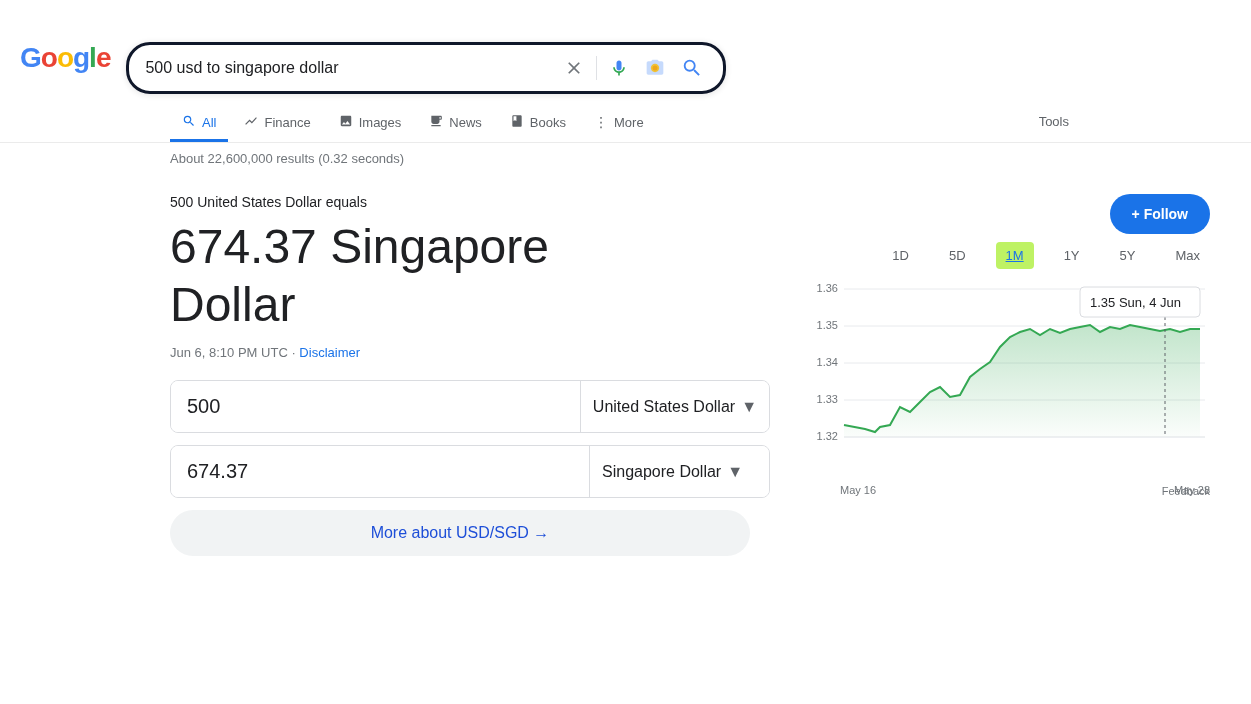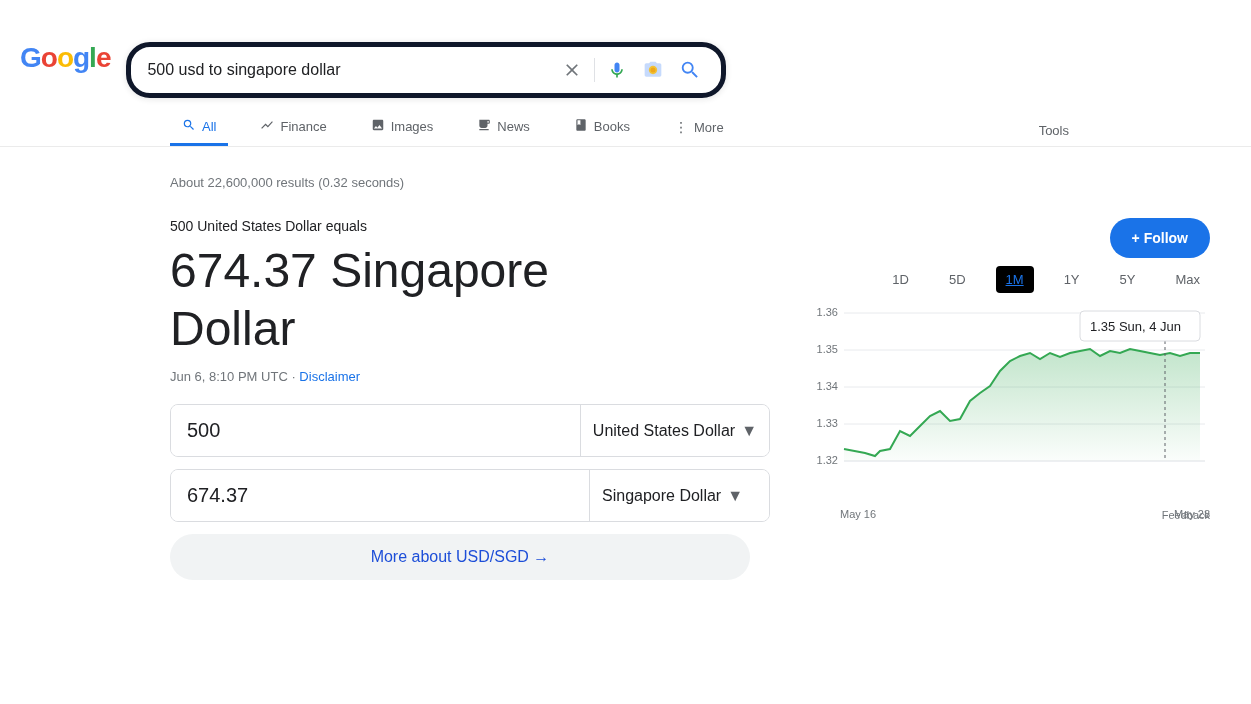--- a/index.html
+++ b/index.html
@@ -7,46 +7,46 @@
 
     .top-bar { display: flex; align-items: flex-start; padding: 10px 20px; gap: 16px; margin-top: 32px; }
     .google-logo { font-size: 28px; font-weight: bold; letter-spacing: -1px; cursor: default; }
     .google-logo .g-blue { color: #4285F4; }
     .google-logo .g-red { color: #EA4335; }
     .google-logo .g-yellow { color: #FBBC05; }
     .google-logo .g-green { color: #34A853; }
 
     .search-bar {
       display: flex; align-items: center;
-      border: 5px solid #0f172a; border-radius: 24px;
+      border: 3px solid #0f172a; border-radius: 24px;
       padding: 8px 16px; width: 600px; gap: 8px;
       box-shadow: 0 1px 6px rgba(32,33,36,.12);
     }
     .search-bar input {
       flex: 1; border: none; outline: none; font-size: 16px; color: #202124;
       background: transparent;
     }
     .search-bar .icon-btn {
       background: none; border: none; cursor: pointer; padding: 4px;
       display: flex; align-items: center; justify-content: center;
     }
     .search-bar .divider { width: 1px; height: 24px; background: #dfe1e5; }
 
-    .nav-bar { display: flex; align-items: flex-end; padding: 0 170px; border-bottom: 1px solid #ebebeb; gap: 20px; }
+    .nav-bar { display: flex; align-items: flex-start; padding: 0 170px; border-bottom: 1px solid #ebebeb; gap: 4px; }
     .nav-item {
       display: flex; align-items: center; gap: 6px;
       padding: 10px 12px 8px; cursor: pointer;
       font-size: 13px; color: #5f6368; border-bottom: 3px solid transparent;
       text-decoration: none;
     }
     .nav-item.active { color: #1a73e8; border-bottom: 3px solid #1a73e8; }
     .nav-item .nav-icon { font-size: 14px; }
     .nav-tools { margin-left: auto; padding: 10px 12px 8px; cursor: pointer; font-size: 13px; color: #5f6368; }
 
-    .results-info { padding: 8px 170px; color: #70757a; font-size: 13px; margin-top: 20px; }
+    .results-info { padding: 8px 170px; color: #70757a; font-size: 13px; }
 
     .main-content { display: flex; padding: 20px 170px; gap: 40px; }
     .left-panel { flex: 0 0 600px; }
     .right-panel { flex: 1; }
 
     .conversion-header { font-size: 14px; color: #202124; margin-bottom: 8px; }
     .conversion-result { font-size: 48px; font-weight: 300; line-height: 1.2; margin-bottom: 12px; }
     .conversion-meta { font-size: 13px; color: #70757a; margin-bottom: 20px; }
     .conversion-meta a { color: #1a73e8; text-decoration: none; }
 
@@ -75,21 +75,21 @@
       padding: 14px 32px; font-size: 16px; cursor: pointer; color: #1d4ed8;
       width: 580px; margin-top: 12px;
     }
 
     .feedback { text-align: right; color: #70757a; font-size: 11px; cursor: pointer; padding: 8px 0; }
     .chart-tabs { display: flex; gap: 20px; justify-content: flex-end; margin-bottom: 8px; }
     .chart-tab {
       padding: 6px 10px; font-size: 13px; cursor: pointer; border-radius: 4px;
       color: #5f6368; border: none; background: none;
     }
-    .chart-tab.active { background: #000000; color: #1a73e8; font-weight: 500; text-decoration: underline; }
+    .chart-tab.active { background: #bef264; color: #1a73e8; font-weight: 500; text-decoration: underline; }
 
     .chart-wrapper { position: relative; width: 400px; height: 200px; }
     .chart-labels { display: flex; justify-content: space-between; font-size: 11px; color: #70757a; padding: 4px 0 0 30px; }
 
     .right-header { display: flex; justify-content: flex-end; margin-bottom: 8px; }
 
     svg.chart { overflow: visible; }
   </style>
 </head>
 <body>

